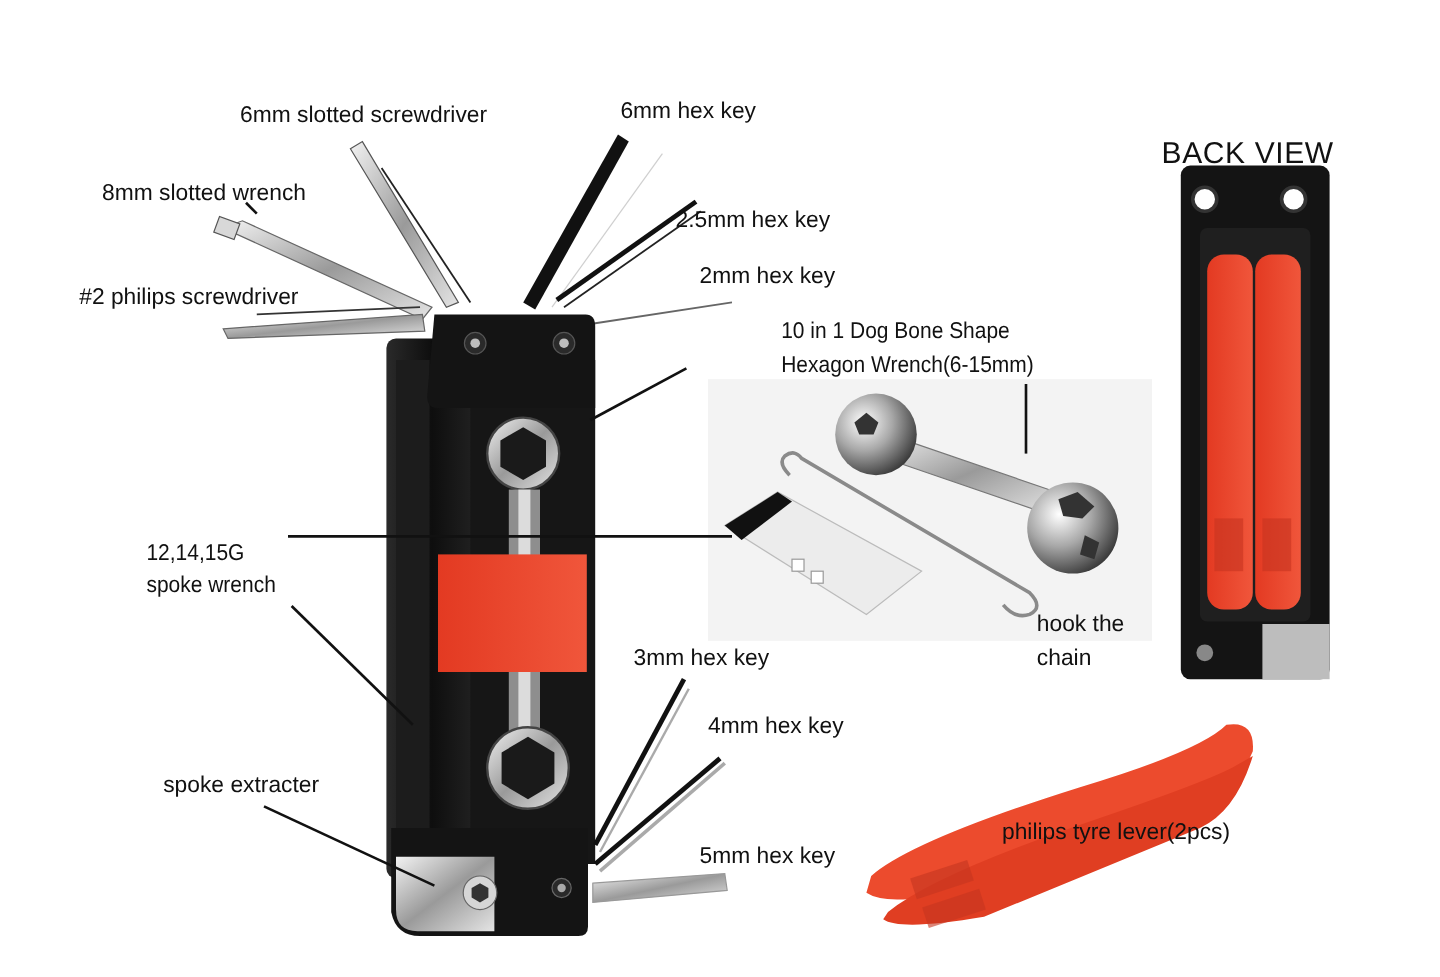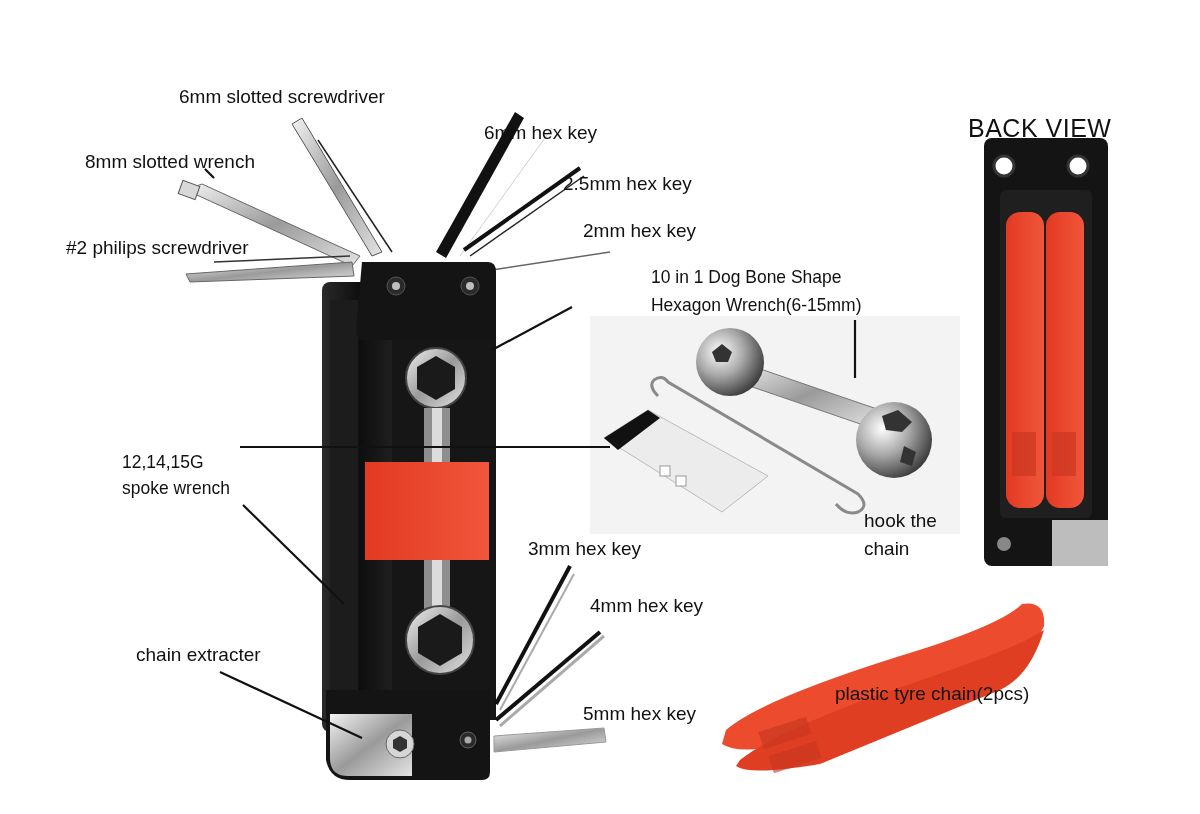--- a/index.html
+++ b/index.html
@@ -148,33 +148,33 @@
     <line x1="492" y1="350" x2="572" y2="307"></line>
     <line x1="855" y1="320" x2="855" y2="378"></line>
     <line x1="240" y1="447" x2="610" y2="447"></line>
     <line x1="243" y1="505" x2="344" y2="604"></line>
     <line x1="220" y1="672" x2="362" y2="738"></line>
   </g>
 </svg>
 
 <div class="title" style="left:968px; top:96px;">BACK VIEW</div>
 
-<div class="lbl" style="left:179px; top:86px;">6mm slotted screwdriver</div>
-<div class="lbl" style="left:484px; top:82px;margin-top:40px;">6mm hex key</div>
+<div class="lbl" style="left:200px; top:86px;">6mm slotted screwdriver</div>
+<div class="lbl" style="left:517px; top:82px;">6mm hex key</div>
 <div class="lbl" style="left:563px; top:136px;margin-top:37px;">2.5mm hex key</div>
 <div class="lbl" style="left:85px; top:151px;">8mm slotted wrench</div>
 <div class="lbl" style="left:583px; top:220px;">2mm hex key</div>
 <div class="lbl" style="left:66px; top:237px;">#2 philips screwdriver</div>
 
 <div class="lbl narrow" style="left:651px; top:266px;">10 in 1 Dog Bone Shape</div>
 <div class="lbl narrow" style="left:651px; top:294px;">Hexagon Wrench(6-15mm)</div>
 
 <div class="lbl narrow" style="left:122px; top:451px;">12,14,15G</div>
 <div class="lbl narrow" style="left:122px; top:477px;">spoke wrench</div>
 
 <div class="lbl" style="left:864px; top:510px;">hook the</div>
 <div class="lbl" style="left:864px; top:538px;">chain</div>
 
 <div class="lbl" style="left:528px; top:538px;">3mm hex key</div>
 <div class="lbl" style="left:590px; top:595px;">4mm hex key</div>
-<div class="lbl" style="left:136px; top:644px;">chain extracter</div>
+<div class="lbl" style="left:136px; top:644px;">spoke extracter</div>
 <div class="lbl" style="left:583px; top:703px;">5mm hex key</div>
-<div class="lbl" style="left:835px; top:683px;">plastic tyre chain(2pcs)</div>
+<div class="lbl" style="left:835px; top:683px;">philips tyre lever(2pcs)</div>
 
 </body></html>

